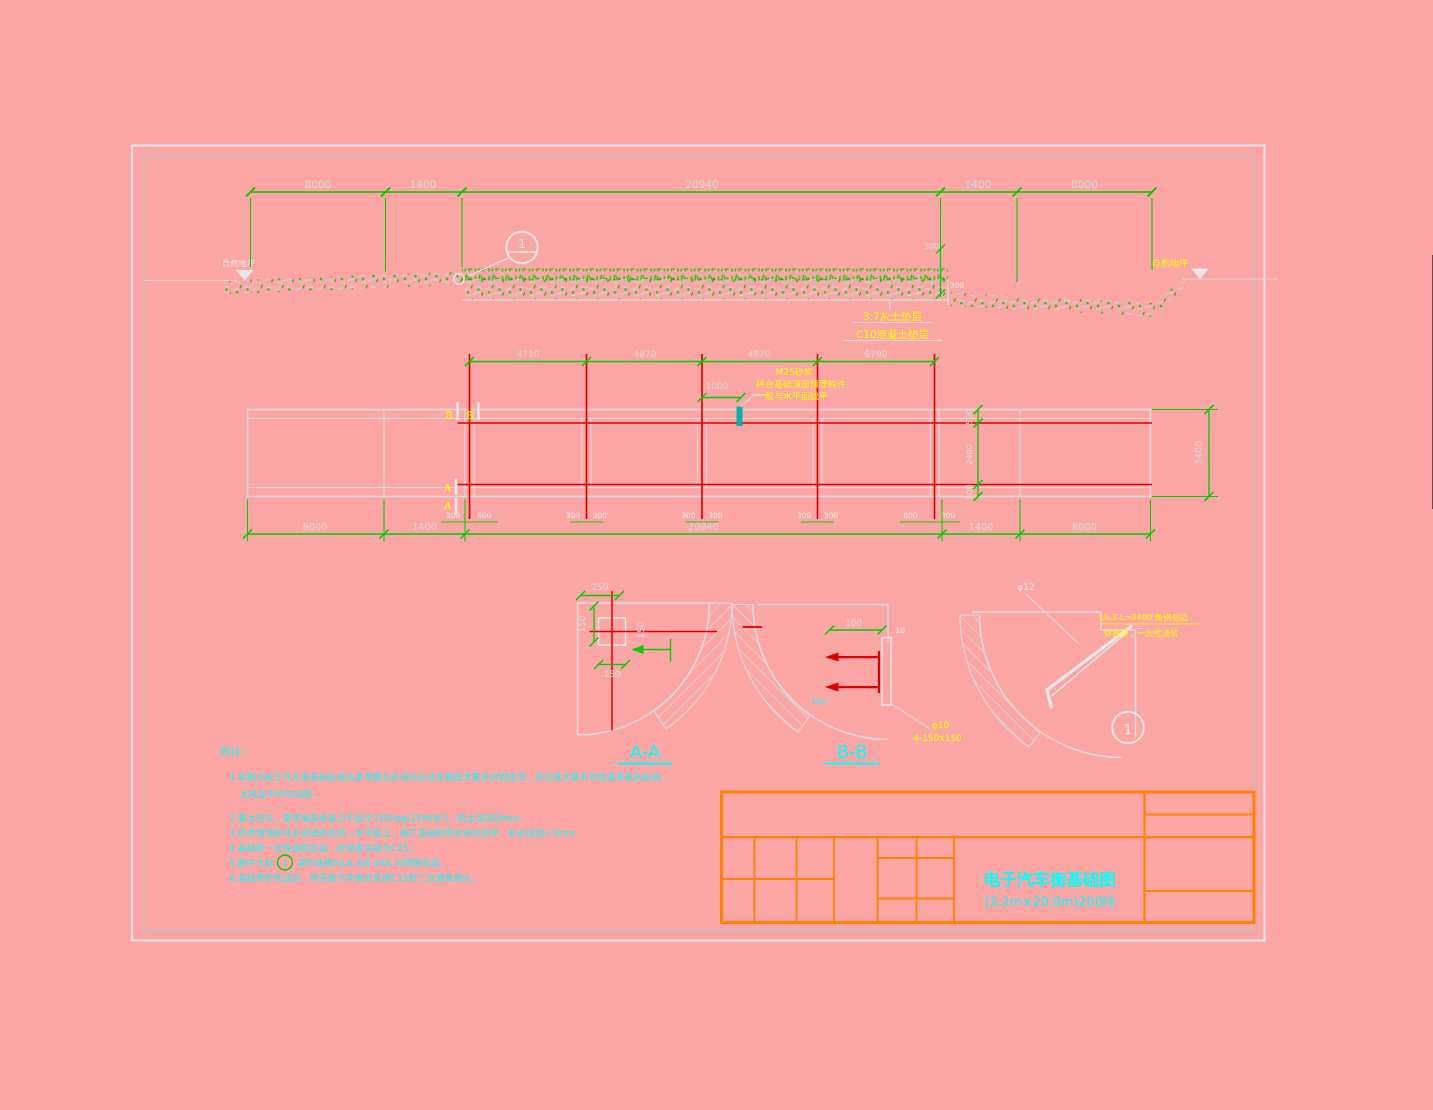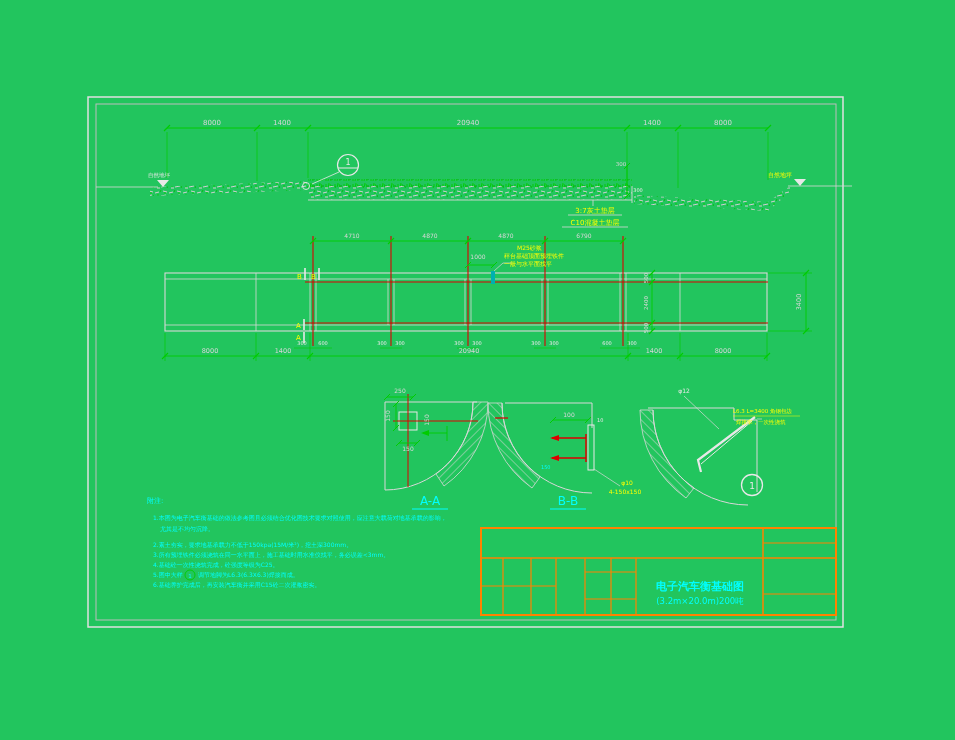--- a/index.html
+++ b/index.html
@@ -1,16 +1,16 @@
 <!DOCTYPE html>
 <html><head>
 <meta charset="utf-8">
 <style>
   html,body{margin:0;padding:0;background:#000;}
-  #stage{position:relative;width:955px;height:740px;background:#22c55e;overflow:hidden;
+  #stage{position:relative;width:955px;height:740px;background:#fca5a5;overflow:hidden;
          font-family:"DejaVu Sans", sans-serif;}
   svg{position:absolute;left:0;top:0;}
   text{font-family:"DejaVu Sans", sans-serif;}
   .dimtx{fill:#d8d8d8;}
   .cyantx{fill:#00ffff;}
   .yellowtx{fill:#ffff00;}
   .whitetx{fill:#e8e8e8;}
 </style>
 </head>
 <body>

